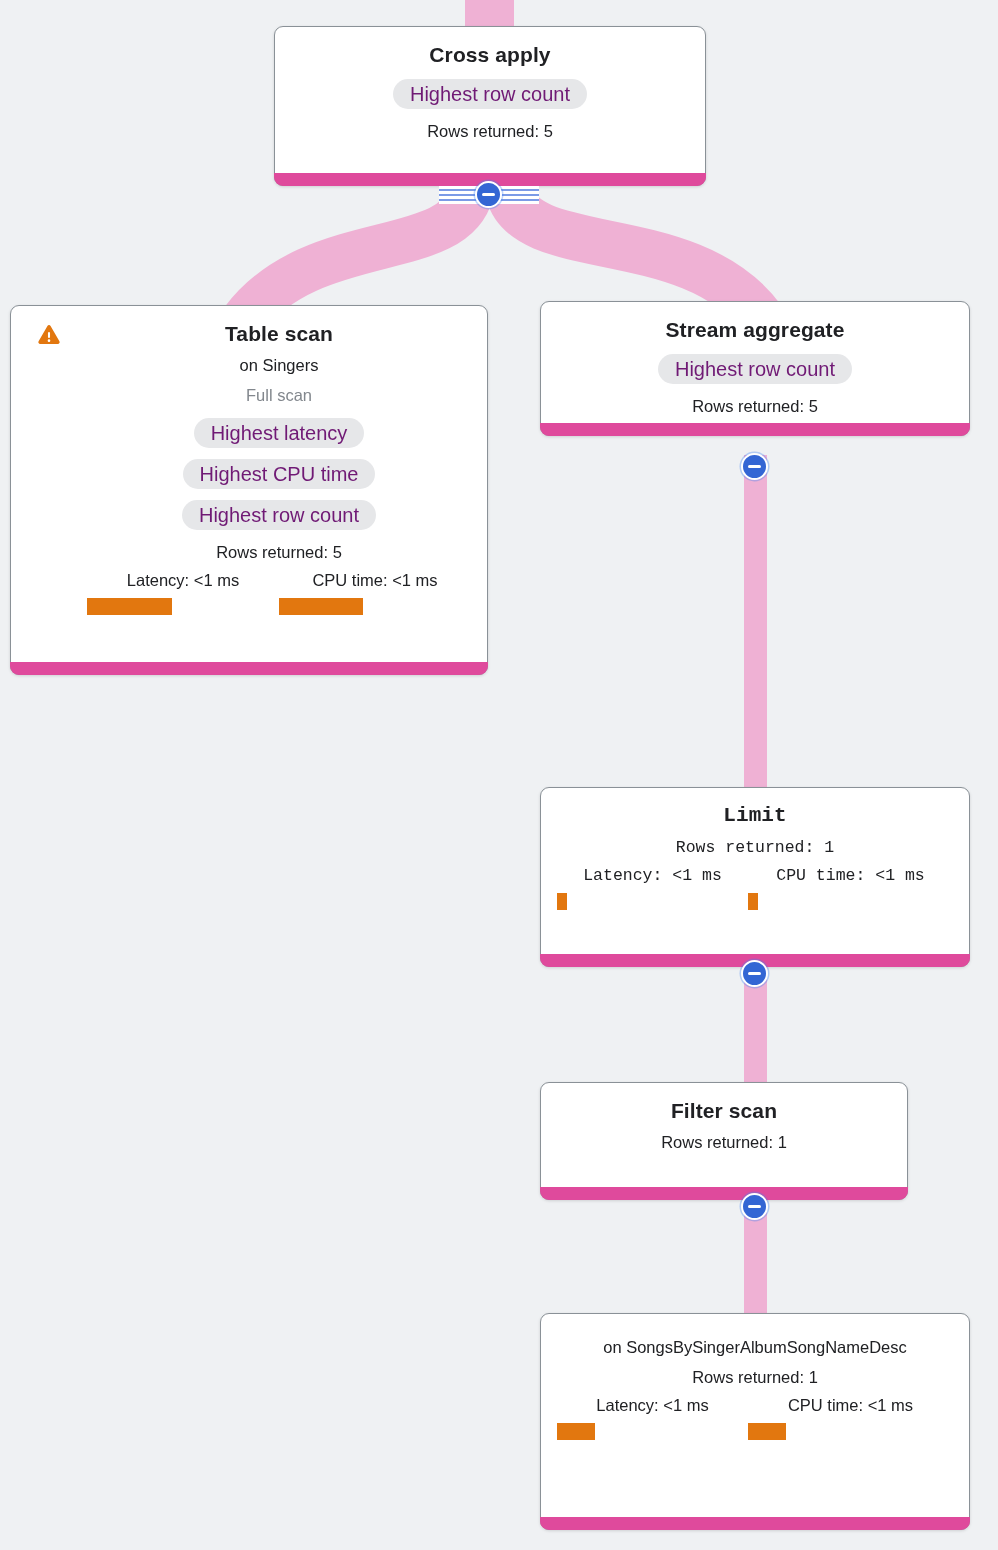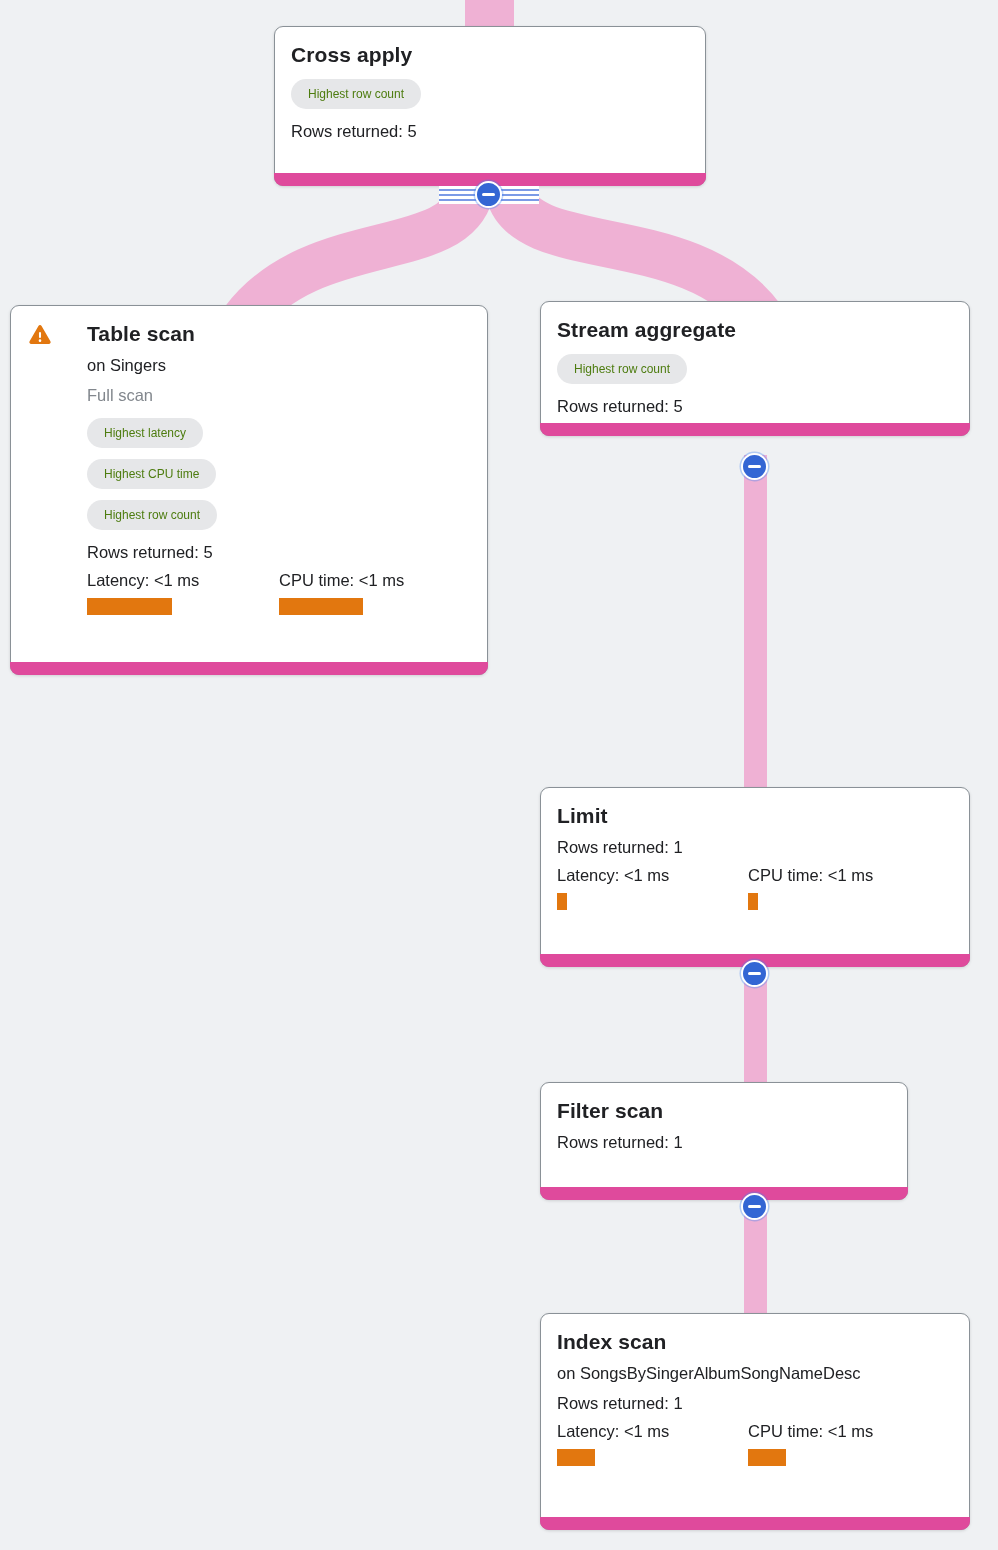--- a/index.html
+++ b/index.html
@@ -5,20 +5,21 @@
   html,body{margin:0;padding:0;}
   body{
     font-family:"Liberation Sans","DejaVu Sans",sans-serif;
     background:#eff1f3;
   }
   .canvas{
     position:relative;
     width:998px;height:1550px;
     background:#eff1f3;
     overflow:hidden;
+    text-align:center;
   }
   .edges{position:absolute;left:0;top:0;z-index:0;}
   .card{
     position:absolute;
     background:#ffffff;
     border:1px solid #8a9197;
     border-radius:9px;
     box-shadow:0 1px 3px rgba(60,64,67,.18);
     z-index:2;
     box-sizing:border-box;
@@ -32,22 +33,22 @@
   .card-pad{padding:15px 16px 0 16px;}
   .title{
     font-size:21px;line-height:26px;font-weight:700;
     color:#202124;letter-spacing:.1px;
   }
   .line{font-size:16.5px;line-height:23px;color:#202124;margin-top:7px;}
   .muted{color:#82878d;}
   .rows{font-size:16.5px;line-height:23px;color:#202124;margin-top:11px;}
   .pill{
     display:inline-block;
-    background:#e6e7e9;color:#4d7c0f;
-    font-size:12px;line-height:20px;
+    background:#e6e7e9;color:#701a75;
+    font-size:20px;line-height:20px;
     padding:5px 17px;border-radius:16px;
     margin-top:11px;
   }
   .pill-row{display:block;}
   .metrics{display:grid;grid-template-columns:192px 1fr;margin-top:5px;}
   .metric-label{font-size:16.5px;line-height:23px;color:#202124;}
   .bar{height:17px;background:#e2770f;margin-top:6px;}
   .w85{width:85px}.w84{width:84px}.w10{width:10px}.w38{width:38px}
   .icon-row{display:flex;align-items:flex-start;gap:16px;}
   .warn-col{width:44px;flex:0 0 44px;padding-top:1px;}
@@ -123,21 +124,21 @@
 
   <div class="card" style="left:540px;top:301px;width:430px;height:135px;">
     <div class="card-pad">
       <div class="title">Stream aggregate</div>
       <div class="pill-row"><span class="pill">Highest row count</span></div>
       <div class="rows">Rows returned: 5</div>
     </div>
     <div class="accent"></div>
   </div>
 
-  <div class="card" style="left:540px;top:787px;width:430px;height:180px;">
+  <div class="card" style="left:540px;top:787px;width:430px;height:180px;font-family:Liberation Mono, monospace;">
     <div class="card-pad">
       <div class="title">Limit</div>
       <div class="rows" style="margin-top:7px;">Rows returned: 1</div>
       <div class="metrics" style="grid-template-columns:191px 1fr;">
         <div>
           <div class="metric-label">Latency: &lt;1 ms</div>
           <div class="bar w10"></div>
         </div>
         <div>
           <div class="metric-label">CPU time: &lt;1 ms</div>
@@ -151,21 +152,20 @@
   <div class="card" style="left:540px;top:1082px;width:368px;height:118px;">
     <div class="card-pad">
       <div class="title">Filter scan</div>
       <div class="rows" style="margin-top:7px;">Rows returned: 1</div>
     </div>
     <div class="accent"></div>
   </div>
 
   <div class="card" style="left:540px;top:1313px;width:430px;height:217px;">
     <div class="card-pad">
-      <div class="title">Index scan</div>
       <div class="line">on SongsBySingerAlbumSongNameDesc</div>
       <div class="rows" style="margin-top:7px;">Rows returned: 1</div>
       <div class="metrics" style="grid-template-columns:191px 1fr;">
         <div>
           <div class="metric-label">Latency: &lt;1 ms</div>
           <div class="bar w38"></div>
         </div>
         <div>
           <div class="metric-label">CPU time: &lt;1 ms</div>
           <div class="bar w38"></div>

